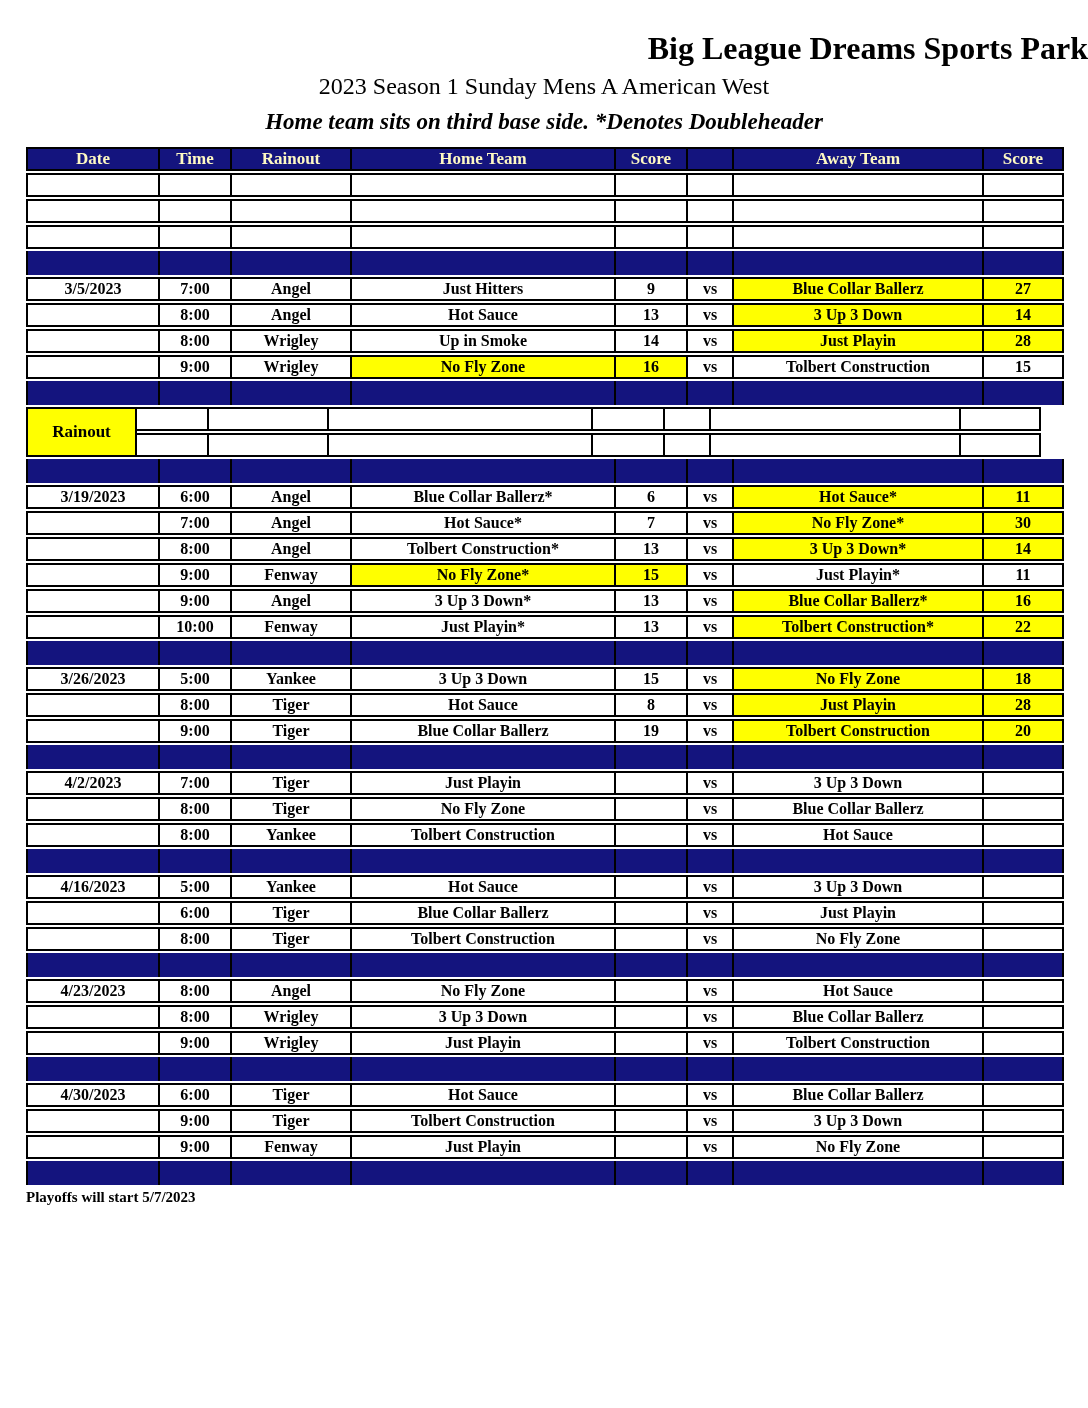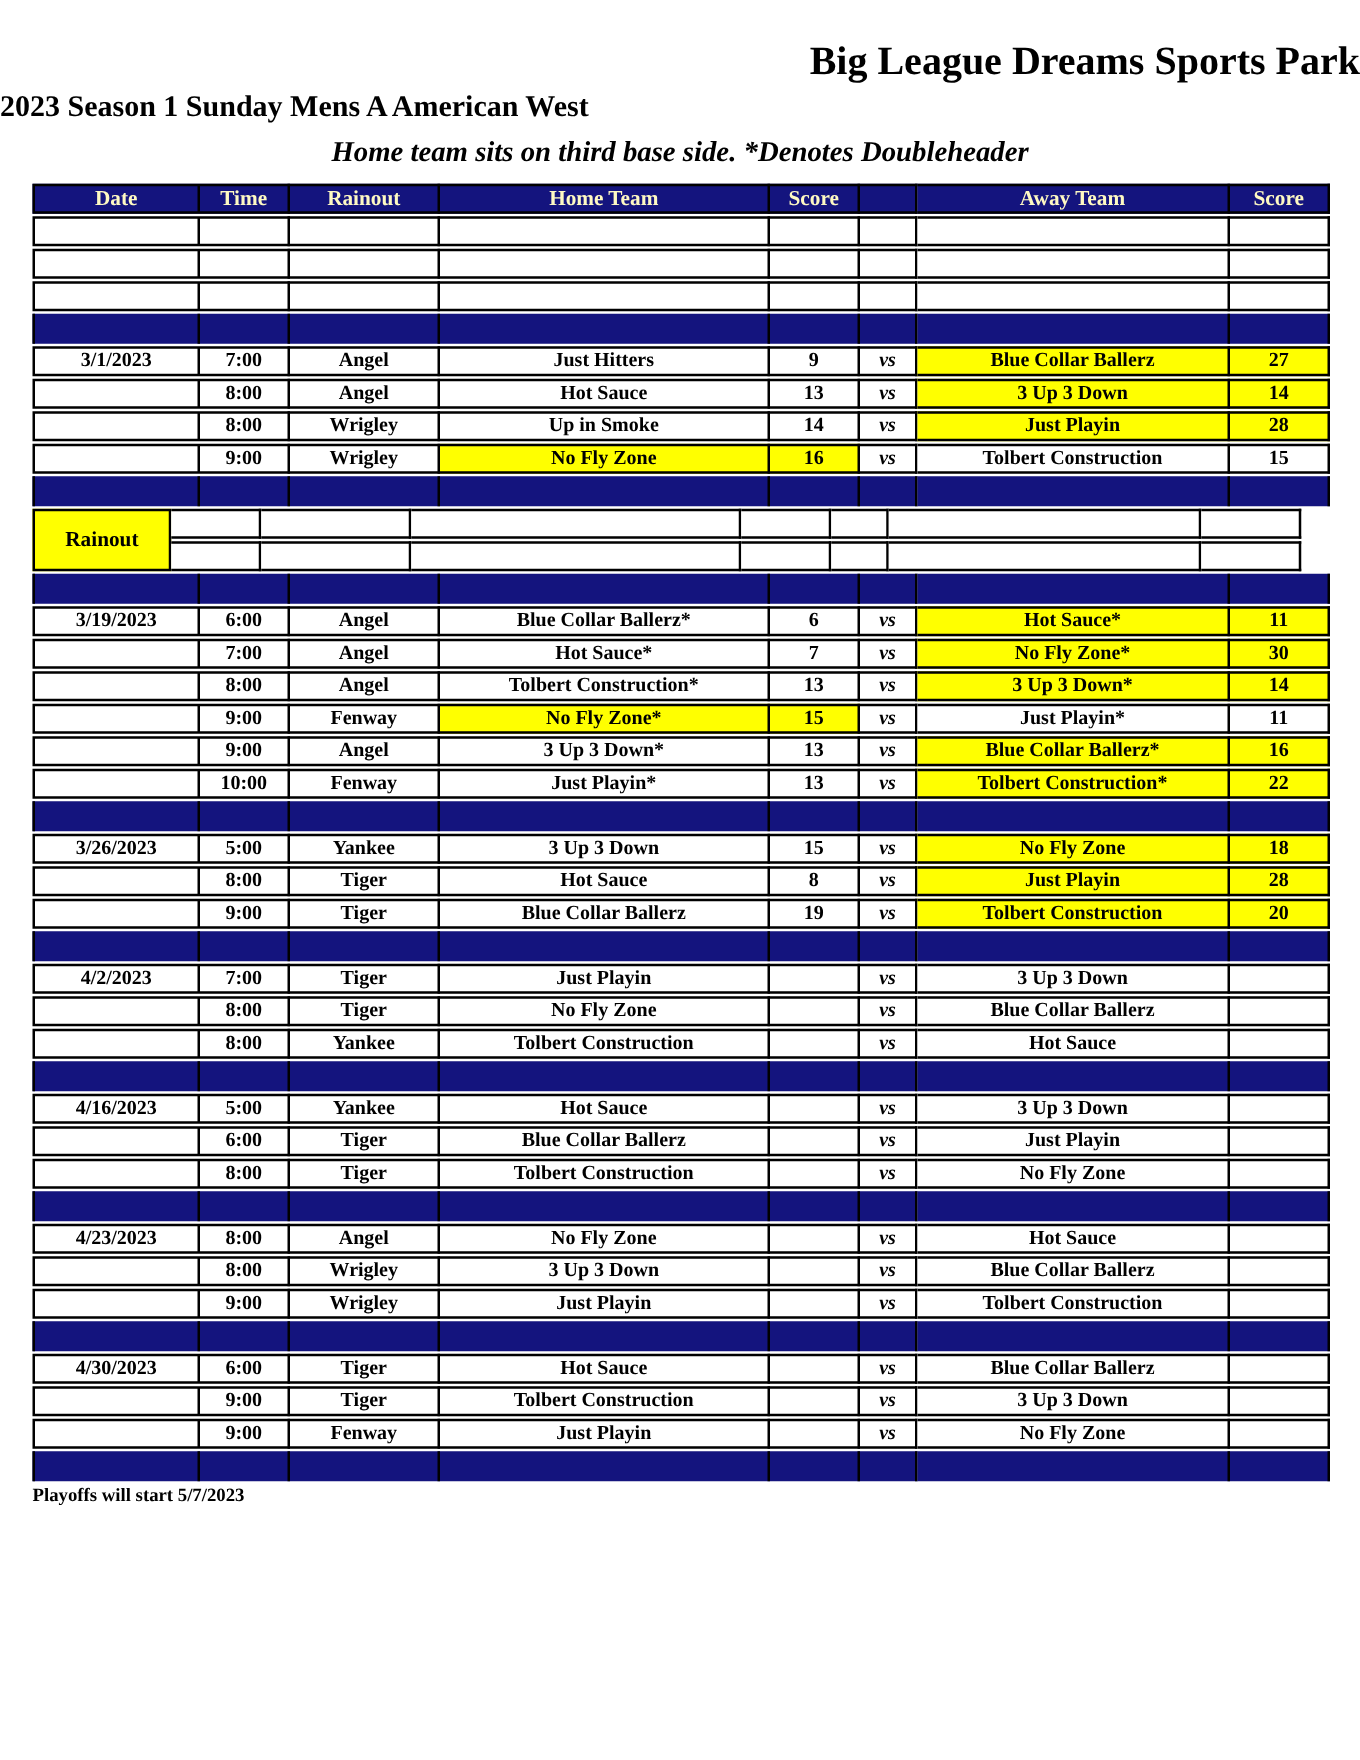--- a/index.html
+++ b/index.html
@@ -1,40 +1,40 @@
 <!DOCTYPE html>
 <html style="--navy: #14147E; --highlight: #FFFF00;"><head>
 <meta charset="utf-8">
 <style>
   html,body{margin:0;padding:0;}
   body{
     width:1088px;height:1408px;background:#ffffff;
     font-family:"Liberation Serif", serif;color:#000;
   }
   .title{ text-align:right;font-weight:bold;font-size:32px;margin:30px 0 6px; }
-  .subtitle{ font-weight:bold;font-size:24px;margin:0 0 9px; }
+  .subtitle{ text-align:center;font-weight:normal;font-size:24px;margin:0 0 9px; }
   .note{ text-align:center;font-weight:bold;font-style:italic;font-size:23px;margin:0 0 12px; }
 
   #schedule-table{ margin-left:26px;width:1038px; }
   .row{
     display:grid;
     grid-template-columns:134px 72px 120px 264px 72px 46px 250px 80px;
     margin-bottom:2px;
   }
   .row.sub{ grid-template-columns:72px 120px 264px 72px 46px 250px 80px; }
   .cell{
     box-sizing:border-box;height:24px;background:#fff;
     border:2px solid #000;border-left:none;
     font-weight:bold;font-size:16px;line-height:20px;text-align:center;
     overflow:hidden;white-space:nowrap;
   }
   .row .cell:first-child{ border-left:2px solid #000; }
   .head{ background:var(--navy);color:#fef9c3;font-size:17px; }
   .sep{ background:var(--navy);border-top:none;border-bottom:none; }
-  .vs{ font-style:italic; }
+  .vs{ }
   .win{ background:var(--highlight); }
 
   .rainout-block{ display:flex;margin-bottom:2px; }
   .rainout-cell{
     box-sizing:border-box;width:111px;height:50px;
     border:2px solid #000;background:var(--highlight);
     font-weight:bold;font-size:17px;text-align:center;line-height:46px;
   }
   .rainout-right{ display:flex;flex-direction:column; }
   .rainout-right .row .cell:first-child{ border-left:none; }
@@ -95,21 +95,21 @@
         <div class="cell sep"></div>
         <div class="cell sep"></div>
         <div class="cell sep"></div>
         <div class="cell sep"></div>
         <div class="cell sep"></div>
         <div class="cell sep"></div>
         <div class="cell sep"></div>
         <div class="cell sep"></div>
       </div>
       <div class="row">
-        <div class="cell">3/1/2023</div>
+        <div class="cell">3/5/2023</div>
         <div class="cell">7:00</div>
         <div class="cell">Angel</div>
         <div class="cell">Just Hitters</div>
         <div class="cell">9</div>
         <div class="cell vs">vs</div>
         <div class="cell win">Blue Collar Ballerz</div>
         <div class="cell win">27</div>
       </div>
       <div class="row">
         <div class="cell"></div>

